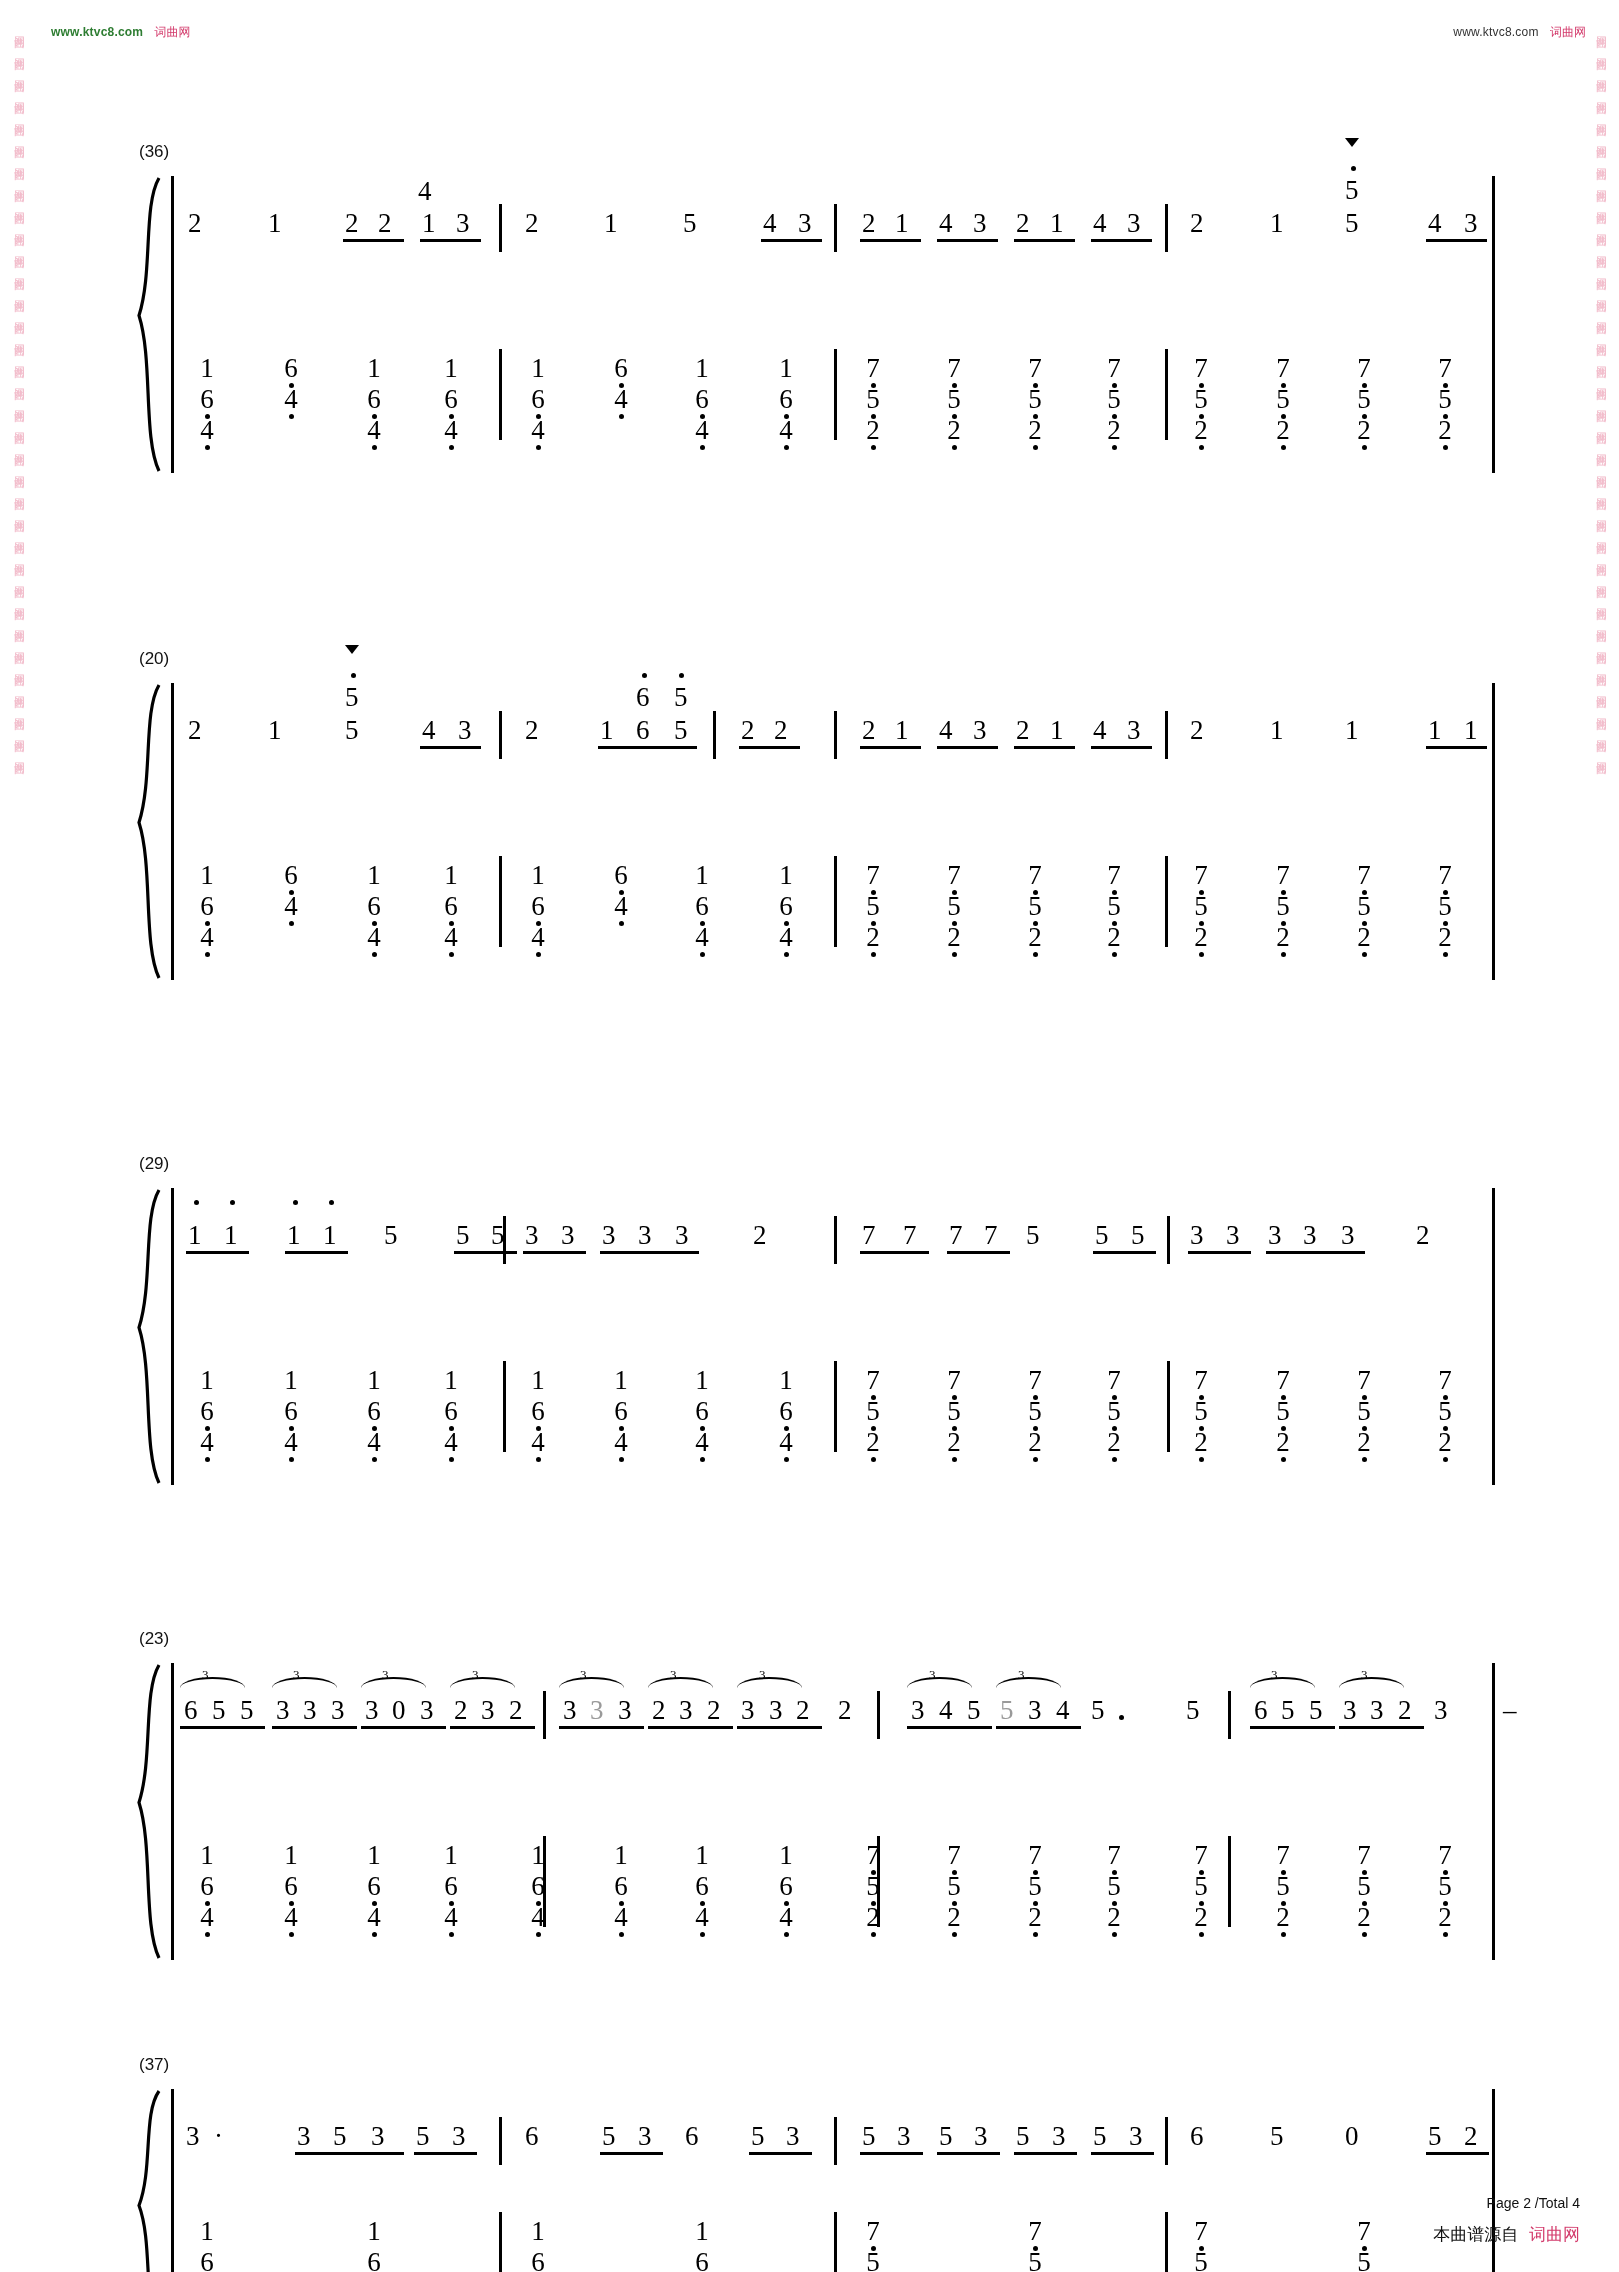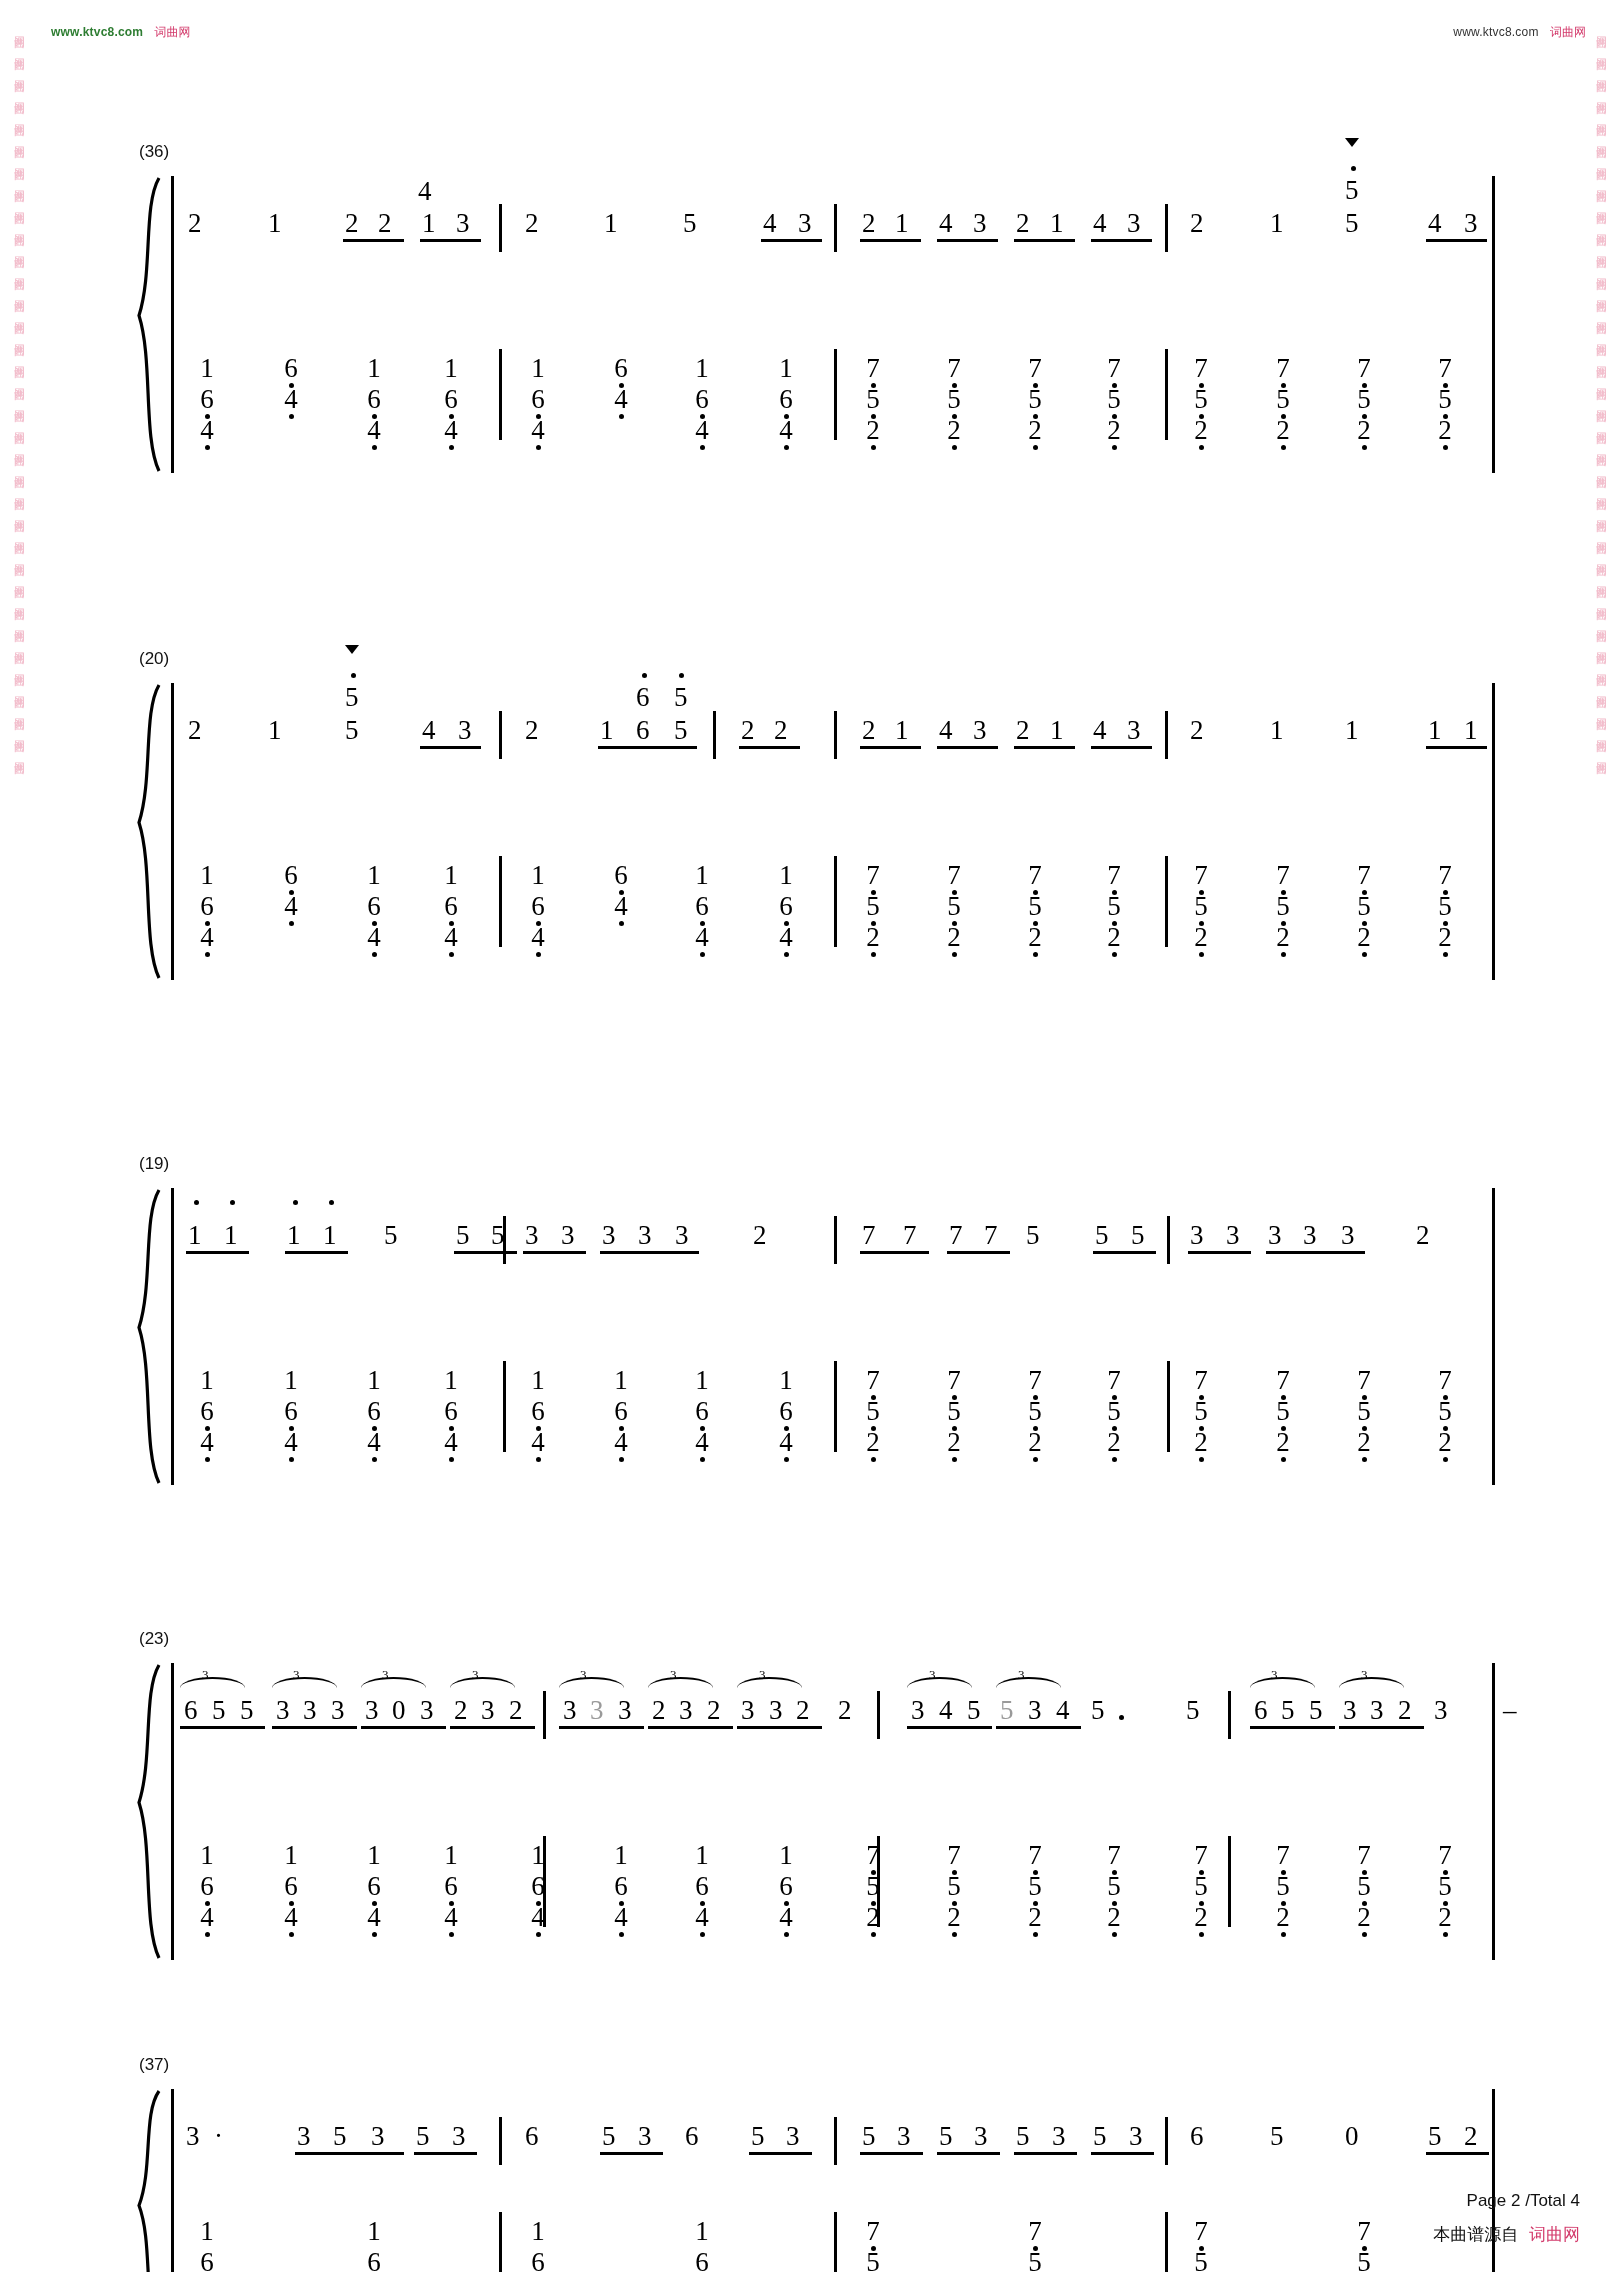--- a/index.html
+++ b/index.html
@@ -110,21 +110,21 @@
   }
   .chord .n{position:relative;display:block;}
   .chord .n.du::after{
     content:"";position:absolute;left:50%;bottom:-4px;margin-left:-2.5px;
     width:5px;height:5px;border-radius:50%;background:#000;
   }
   
   .footer{
     position:absolute;right:40px;bottom:61px;
     font-family:"Liberation Sans", sans-serif;
-    font-size:17px;color:#111;text-align:center;margin-left:28px;
+    font-size:14px;color:#111;text-align:center;margin-left:28px;
   }
   .footer2{
     position:absolute;right:40px;bottom:26px;
     font-family:"Liberation Sans", sans-serif;
     font-size:17px;color:#111;text-align:right;
   }
   .footer2 .brandlink{color:#d33a6b;margin-left:6px;}
 </style>
 </head>
 <body>
@@ -474,21 +474,21 @@
           <span class="n du">7</span>
           <span class="n du">5</span>
           <span class="n du">2</span>
         </div>
         <div class="bar" style="left:370px;top:6px;height:91px;"></div>
         <div class="bar" style="left:705px;top:6px;height:91px;"></div>
         <div class="bar" style="left:1036px;top:6px;height:91px;"></div>
       </div>
     </div>
     <div class="system" style="left:129px;top:1188px;height:297px;">
-      <div class="measure-no" style="">(19)</div>
+      <div class="measure-no" style="">(29)</div>
       <svg class="brace" viewBox="0 0 34 300" preserveAspectRatio="none">
         <path d="M30 2 C14 30 24 96 10 141 C24 186 14 264 30 298" fill="none" stroke="#000" stroke-width="3.2"></path>
       </svg>
       <div class="barline-left" style=""></div>
       <div class="barline-right" style=""></div>
       <div class="row melody" style="position:absolute;left:0;top:8px;height:69px;width:100%;">
         <div class="tok" style="left:59px;top:26px;">1</div>
         <div class="tok" style="left:95px;top:26px;">1</div>
         <div class="tok" style="left:158px;top:26px;">1</div>
         <div class="tok" style="left:194px;top:26px;">1</div>

